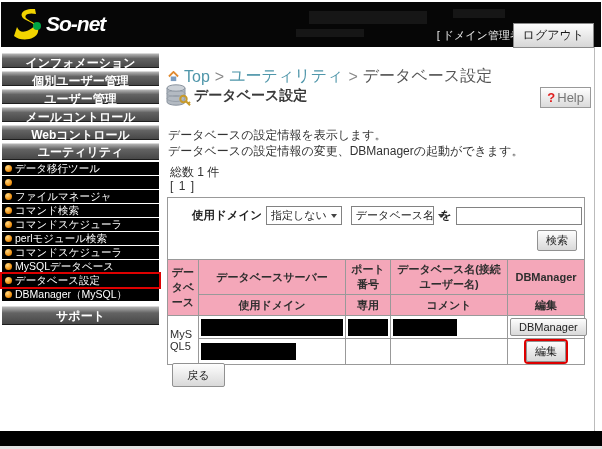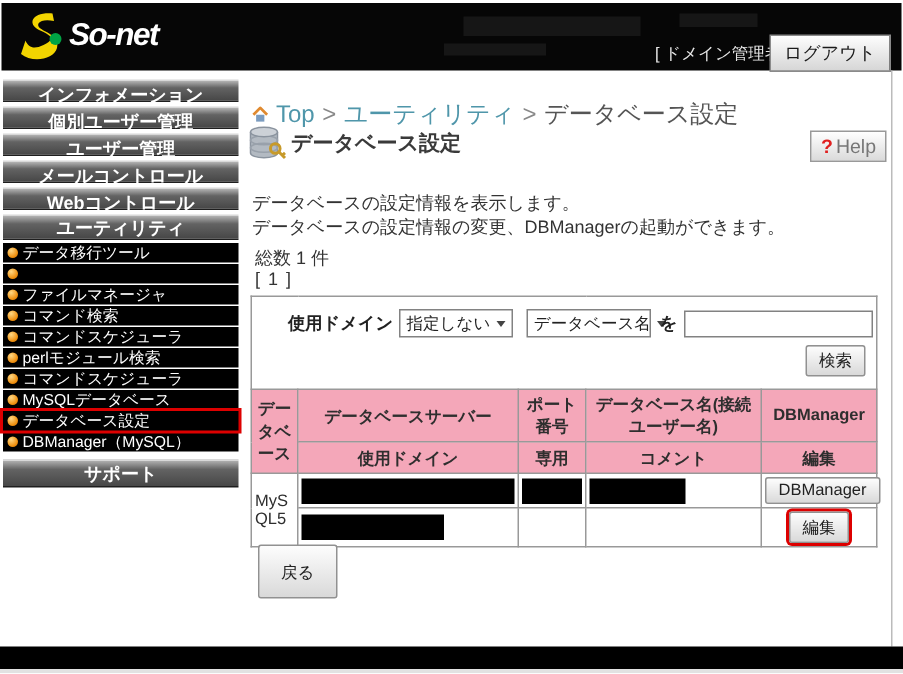--- a/index.html
+++ b/index.html
@@ -73,21 +73,21 @@
   .dbtype { font-size:11px; word-break:break-all; padding:1px; line-height:12px; }
   .row-a td { height:22px; }
   .row-b td { height:24px; }
   .redact { background:#000; height:17px; }
   .w-fill { width:100%; }
   .w-64 { width:64px; }
   .w-95 { width:95px; }
   .cell-center { text-align:center; }
   .edit-btn.highlighted { box-shadow:0 0 0 2px #dd0000; position:relative; }
 
-  .back-btn { position:absolute; left:11px; top:316px; width:53px; height:36px; }
+  .back-btn { position:absolute; left:11px; top:316px; width:53px; height:24px; }
 
   
   .footer { position:absolute; left:0; top:431px; width:602px; height:15px; background:#000; }
   .bottom-strip { position:absolute; left:0; top:446px; width:602px; height:3px; background:#e2e2e2; }
 </style>
 </head>
 <body>
 
 <div class="page">
 

